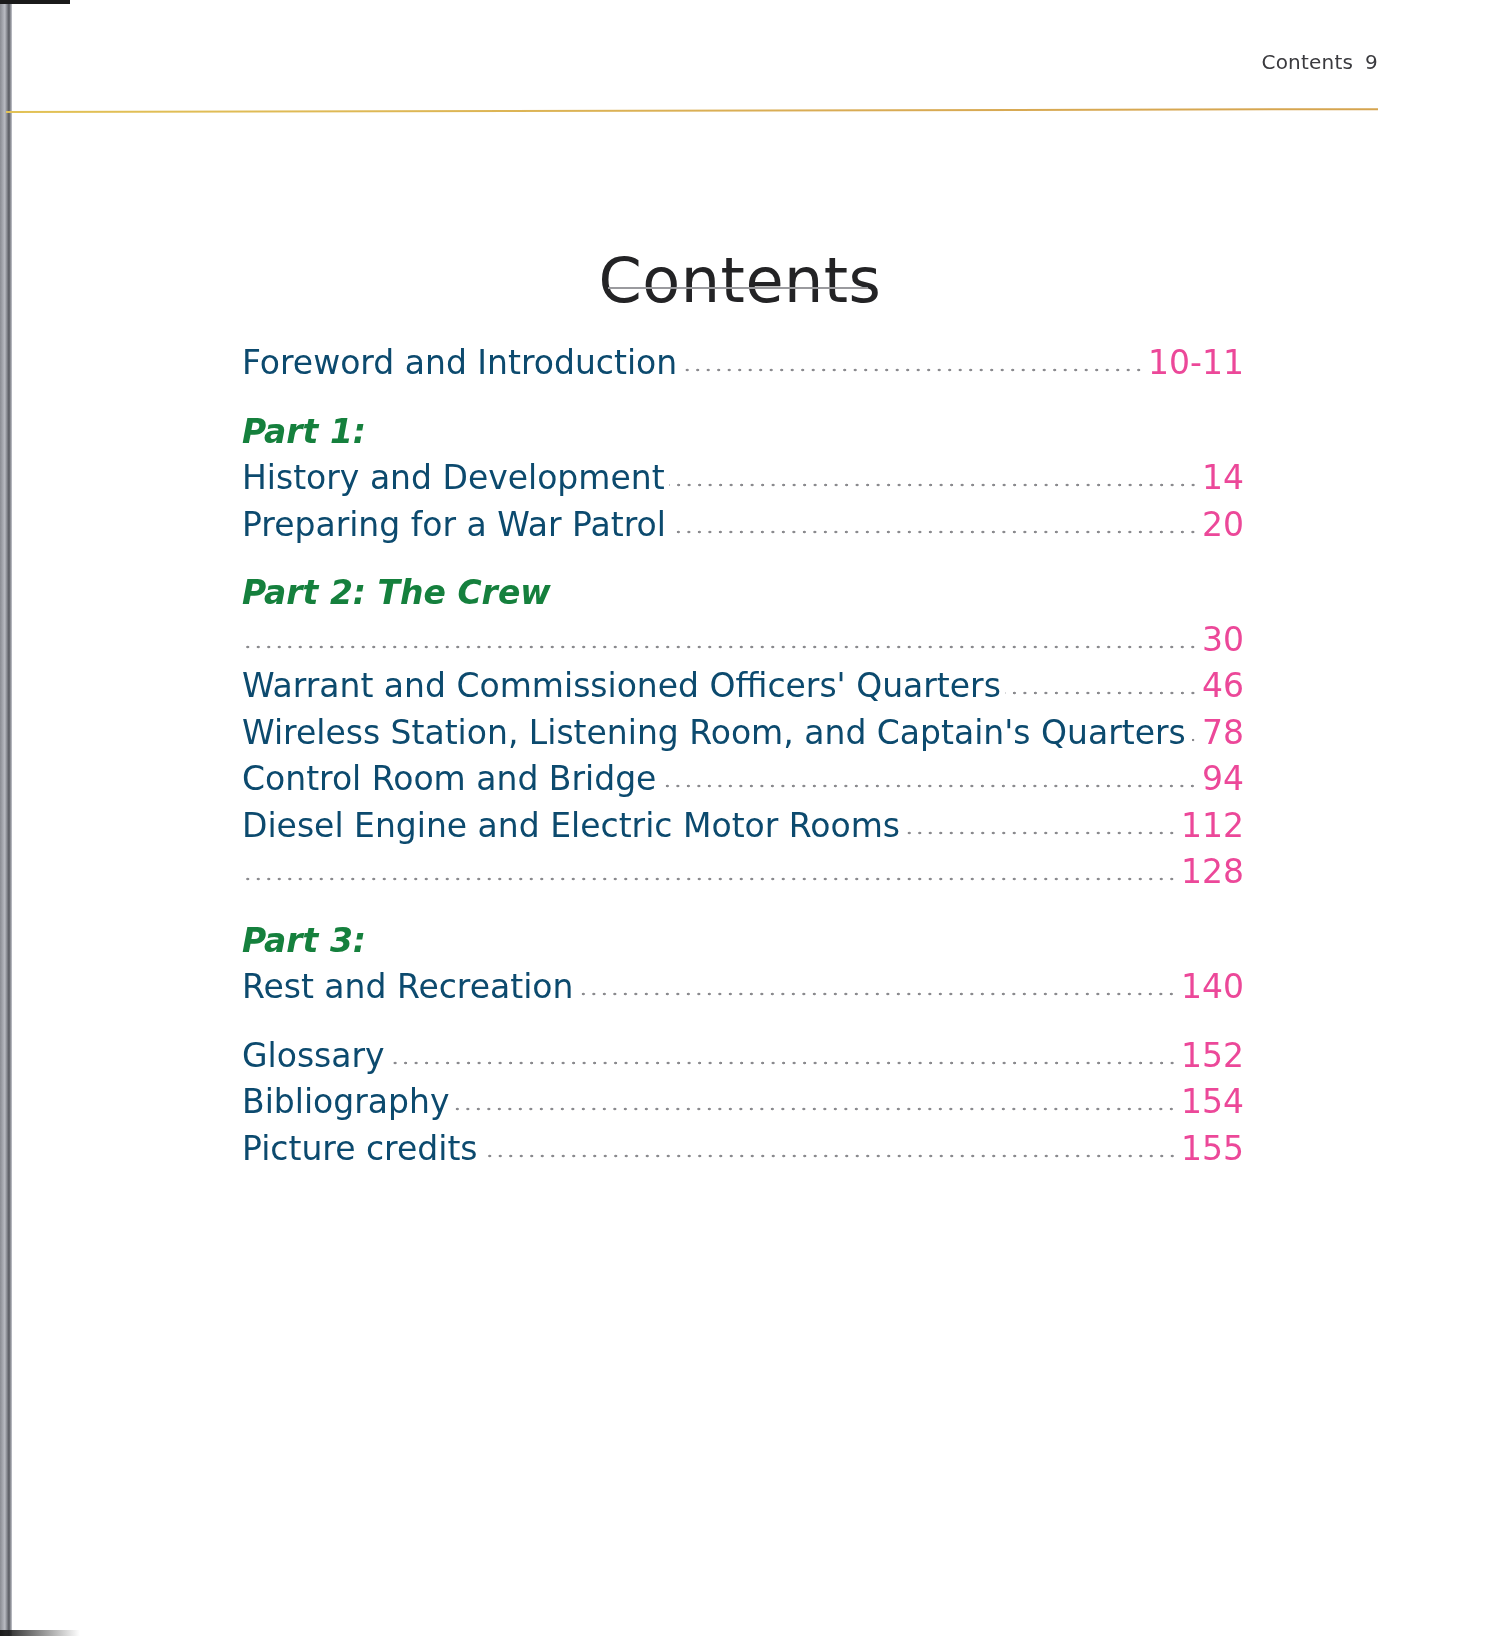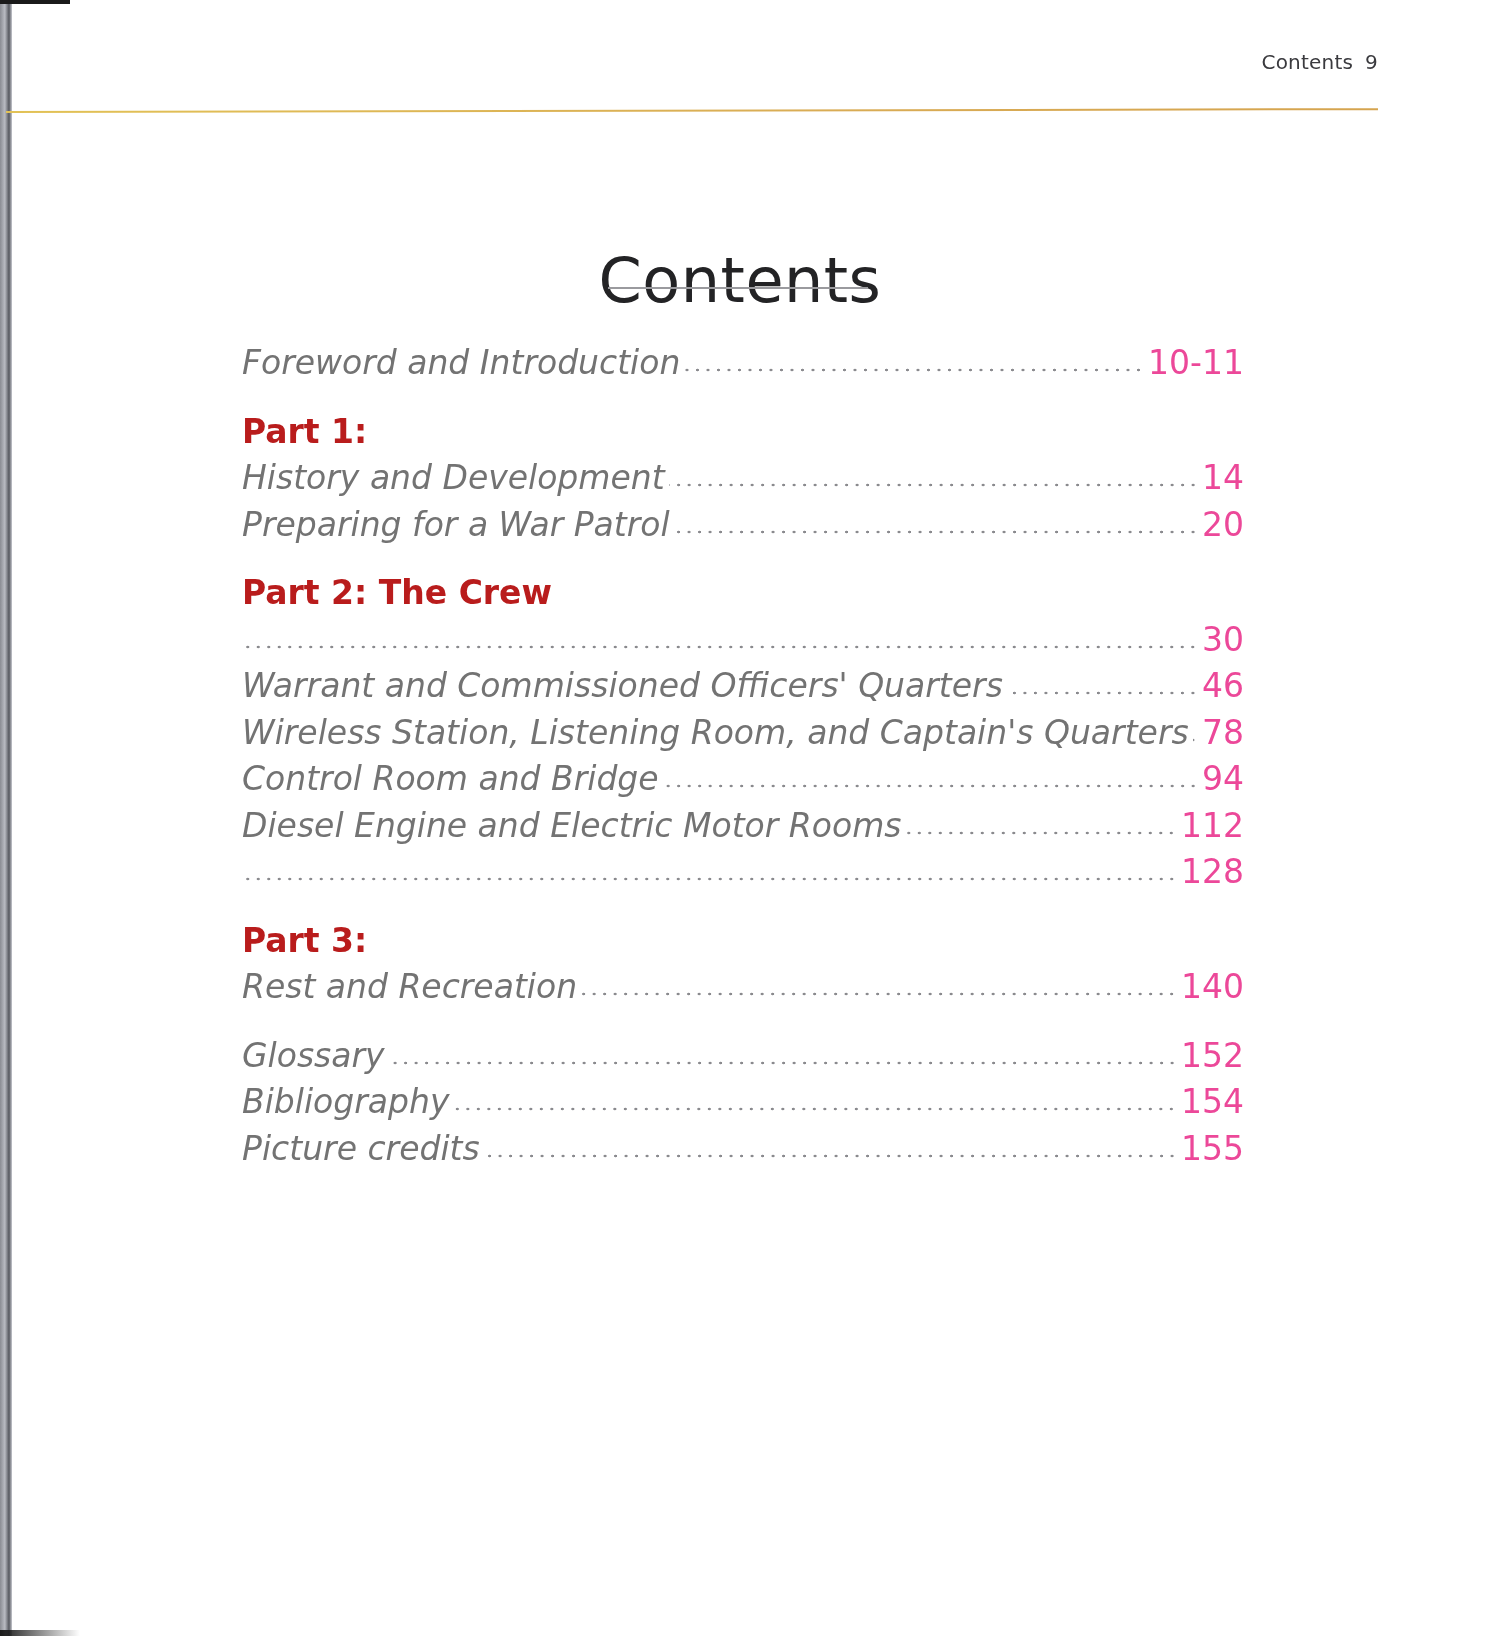--- a/index.html
+++ b/index.html
@@ -88,22 +88,21 @@
   .toc-row {
     display: flex;
     align-items: baseline;
     height: 46.5px;
     line-height: 46.5px;
     font-size: 33px;
     white-space: nowrap;
   }
   .toc-row .label {
     flex: 0 0 auto;
-    color: #737373;
-    font-style: italic;
+    color: #0c4a6e;
   }
   .toc-row .leader {
     flex: 1 1 auto;
     overflow: hidden;
     margin: 0 4px;
     height: 4px;
     background-image: radial-gradient(circle, #8a8a8e 1.2px, transparent 1.6px);
     background-size: 10.5px 4px;
     background-repeat: repeat-x;
     background-position: right center;
@@ -113,22 +112,23 @@
   }
   .toc-row .page {
     flex: 0 0 auto;
     color: #ec4899;
   }
   .part-head {
     height: 46.5px;
     line-height: 46.5px;
     font-size: 33px;
     font-weight: bold;
-    color: #b91c1c;
+    color: #15803d;
     white-space: nowrap;
+    font-style: italic;
   }
   .gap {
     height: 22px;
   }
 </style>
 </head>
 <body>
 
 <div class="binding"></div>
 <div class="binding-top"></div>

